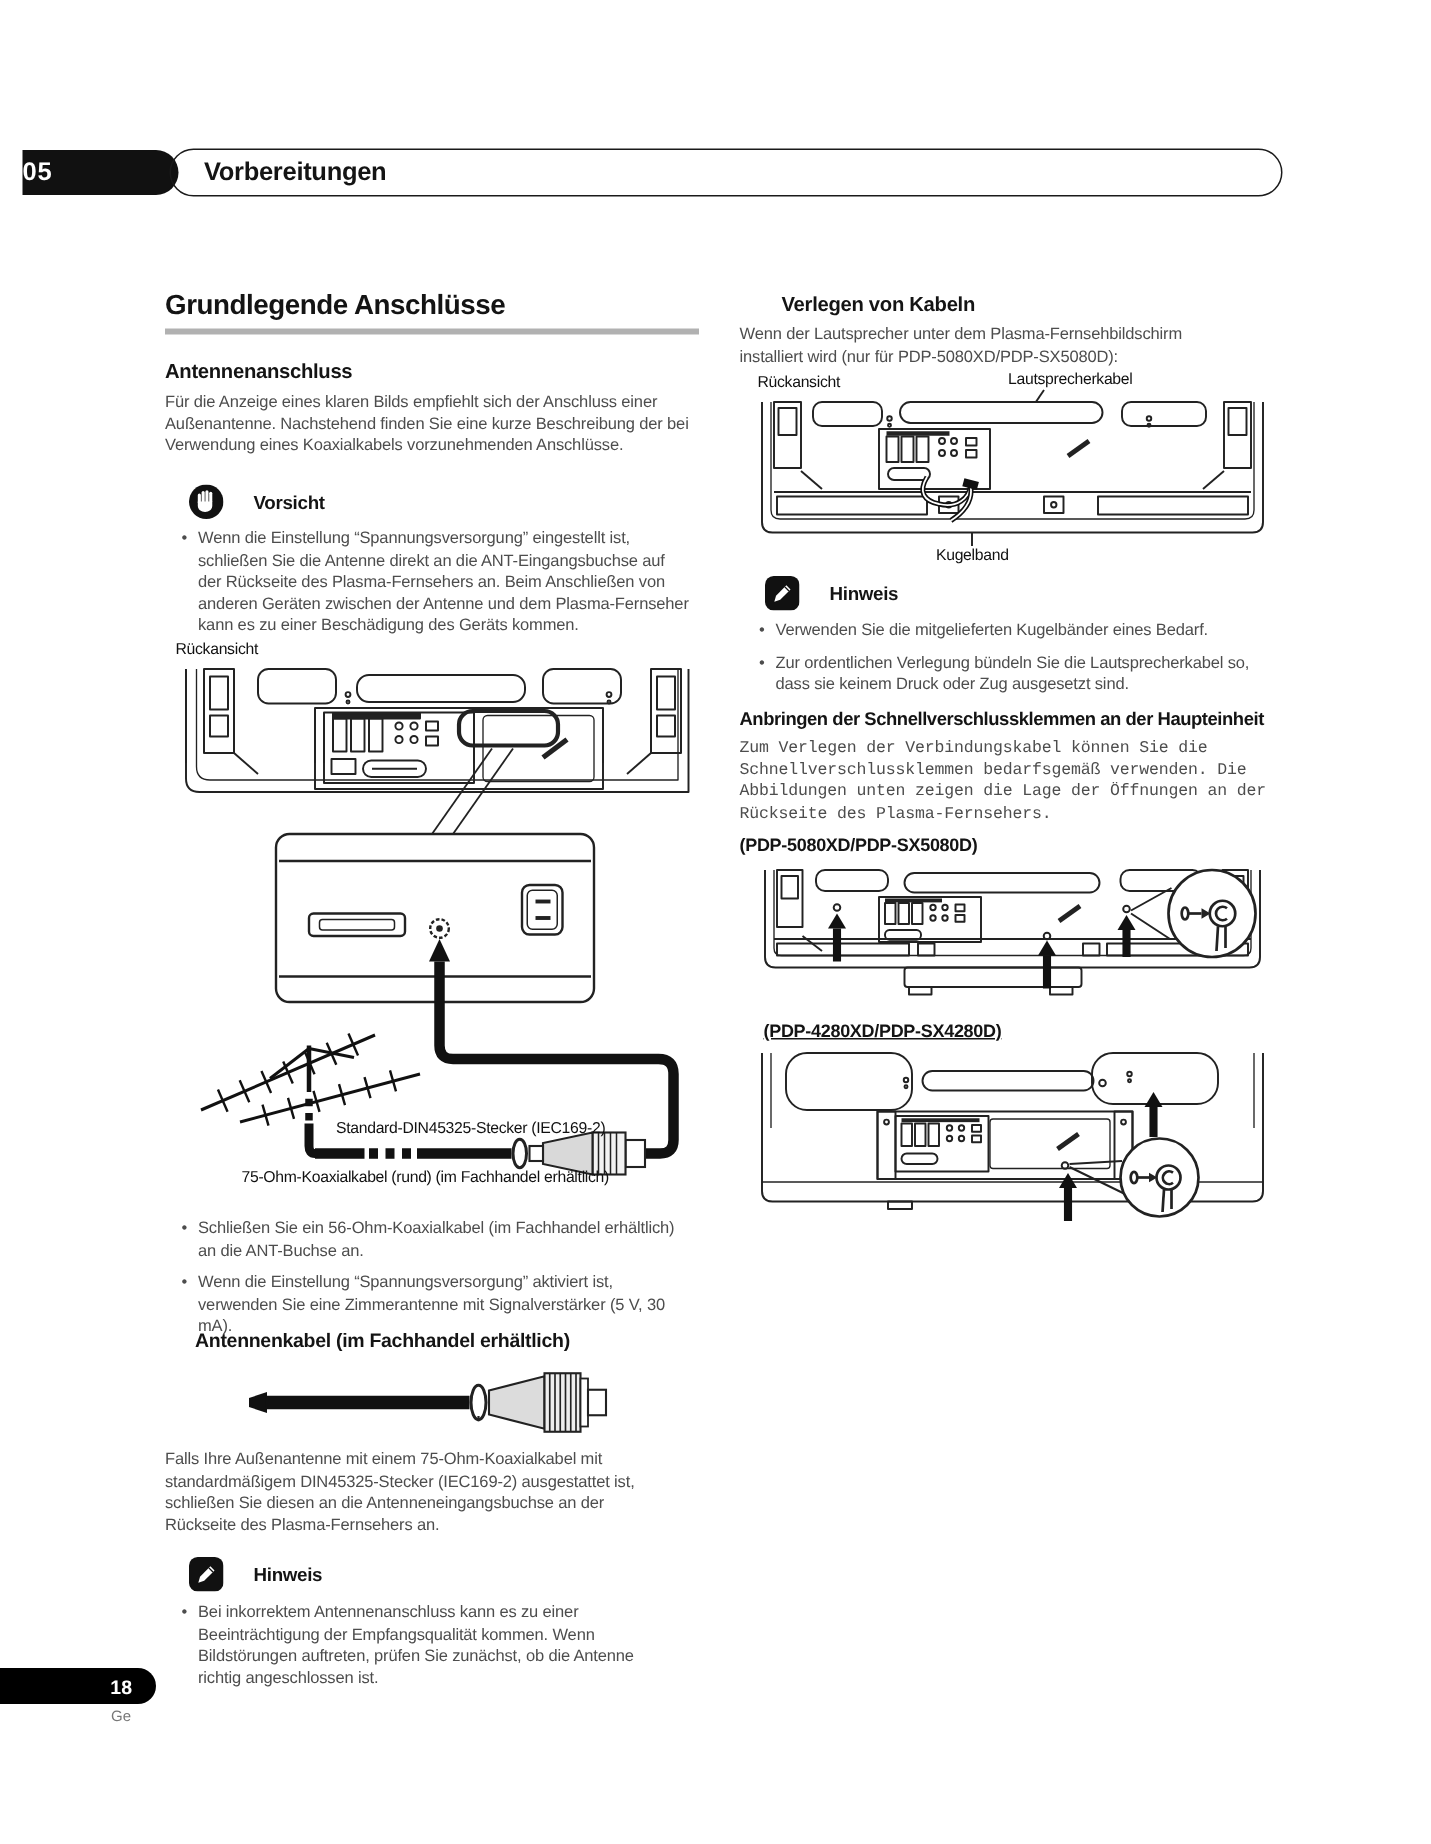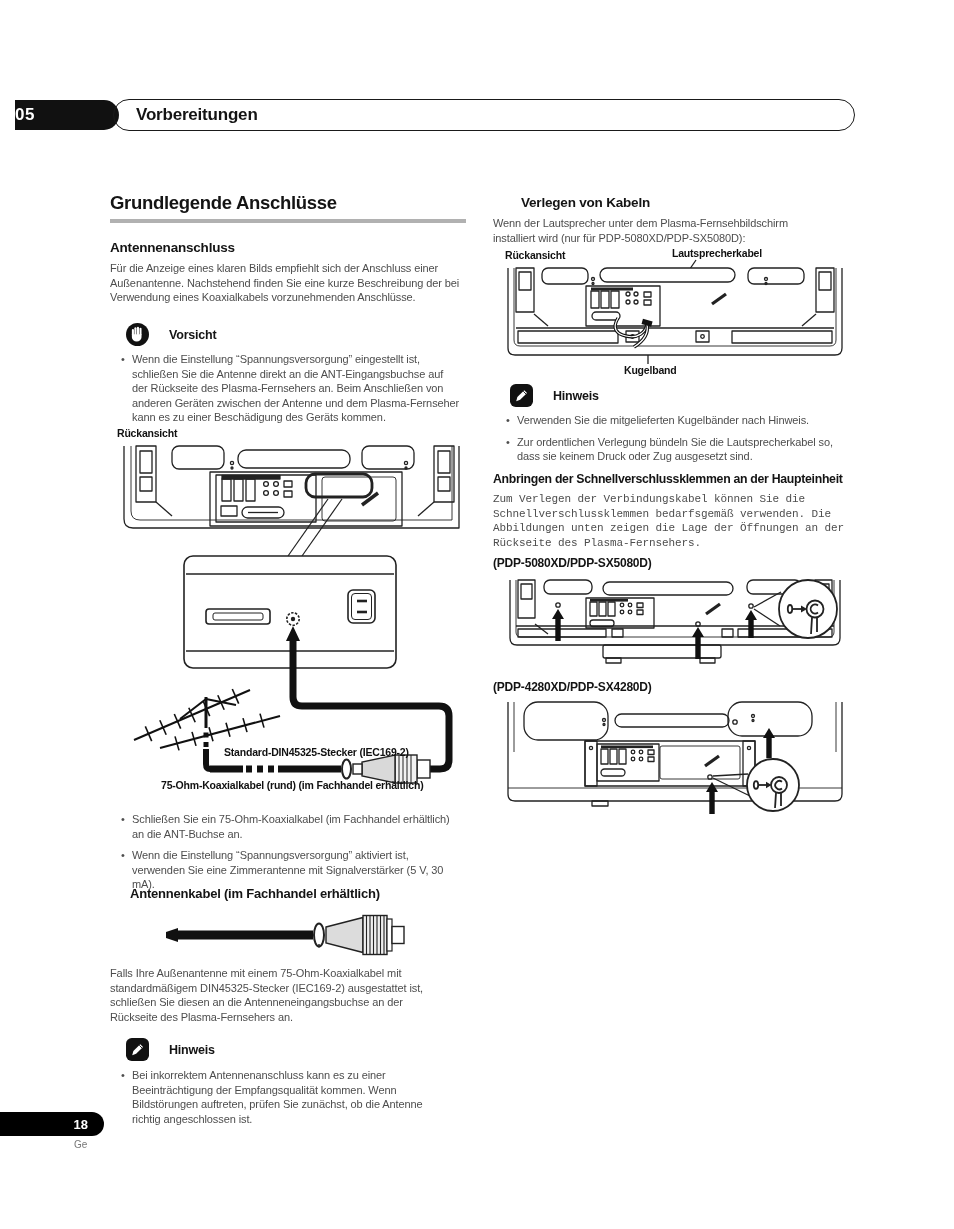--- a/index.html
+++ b/index.html
@@ -5,21 +5,21 @@
   html,body{margin:0;padding:0;background:#e8e8e8;}
   #page{position:relative;width:954px;height:1229px;background:#ffffff;margin:0 auto;
         font-family:"Liberation Sans",sans-serif;color:#4d4d4d;overflow:hidden;}
   .abs{position:absolute;}
   .h1{font-size:18.5px;font-weight:bold;color:#141414;letter-spacing:-0.3px;}
   .h2{font-size:13.5px;font-weight:bold;color:#141414;letter-spacing:-0.2px;}
   .h3{font-size:13px;font-weight:bold;color:#141414;letter-spacing:-0.2px;}
   .h4{font-size:12.3px;font-weight:bold;color:#141414;letter-spacing:-0.3px;white-space:nowrap;}
   .model{font-size:12px;font-weight:bold;color:#141414;letter-spacing:-0.2px;}
   .body{font-size:11px;line-height:14.6px;letter-spacing:-0.1px;color:#4d4d4d;}
-  .dlabel{font-size:10.5px;font-weight:bold;color:#111;letter-spacing:-0.2px;white-space:nowrap;}
+  .dlabel{font-size:10.5px;font-weight:normal;color:#111;letter-spacing:-0.2px;white-space:nowrap;}
   .rule{background:#b1b1b1;}
   .bullet{position:relative;padding-left:12px;font-size:11px;line-height:14.6px;
           letter-spacing:-0.1px;color:#4d4d4d;margin-bottom:7px;}
   .bullet::before{content:"\2022";position:absolute;left:1px;top:0;color:#4d4d4d;}
   .chapter-tab{left:15px;top:100px;width:104px;height:30px;background:#111;
                border-radius:0 15px 15px 0;display:flex;align-items:center;
                color:#fff;font-size:17px;font-weight:bold;letter-spacing:0.5px;}
   .title-box{left:113px;top:99px;width:742px;height:32px;border:1.6px solid #1a1a1a;
              border-radius:16px;box-sizing:border-box;display:flex;align-items:center;
              padding-left:22px;}
@@ -163,21 +163,21 @@
         <line x1="116" y1="279.7" x2="120" y2="293.7"></line>
         <line x1="133" y1="275.1" x2="137" y2="289.1"></line>
         <line x1="150" y1="270.6" x2="154" y2="284.6"></line>
       </g>
     </svg>
   </div>
   <div class="abs dlabel" style="left:224px;top:746px;">Standard-DIN45325-Stecker (IEC169-2)</div>
   <div class="abs dlabel" style="left:161px;top:779px;">75-Ohm-Koaxialkabel (rund) (im Fachhandel erhältlich)</div>
 
   <div class="abs" style="left:120px;top:812px;width:340px;">
-    <div class="bullet">Schließen Sie ein 75-Ohm-Koaxialkabel (im Fachhandel erhältlich) an die ANT-Buchse an.</div>
+    <div class="bullet">Schließen Sie ein 56-Ohm-Koaxialkabel (im Fachhandel erhältlich) an die ANT-Buchse an.</div>
     <div class="bullet">Wenn die Einstellung “Spannungsversorgung” aktiviert ist, verwenden Sie eine Zimmerantenne mit Signalverstärker (5 V, 30 mA).</div>
   </div>
 
   <div class="abs h3" style="left:110px;top:886px;margin-left:20px;">Antennenkabel (im Fachhandel erhältlich)</div>
 
   <div class="abs" style="left:163px;top:913px;">
     <svg width="245" height="48" viewBox="0 0 245 48">
       <polygon points="3,19 15,15 15,29 3,25" fill="#111"></polygon>
       <rect x="14" y="17.5" width="136" height="9" fill="#111"></rect>
       <ellipse cx="156" cy="22" rx="5" ry="11.5" fill="#fff" stroke="#222" stroke-width="2"></ellipse>
@@ -273,21 +273,21 @@
     <span>
       <svg width="23" height="23" viewBox="0 0 20 20">
         <rect width="20" height="20" rx="5" fill="#111"></rect>
         <polygon points="5.4,14.9 6.4,11.4 12.4,5.4 14.8,7.8 8.8,13.8 5.4,14.9" fill="#fff"></polygon>
         <line x1="11.5" y1="6.3" x2="13.9" y2="8.7" stroke="#111" stroke-width="0.8"></line>
       </svg>
     </span>
     <span class="h3" style="font-size:12.5px;">Hinweis</span>
   </div>
   <div class="abs" style="left:505px;top:413px;width:340px;">
-    <div class="bullet">Verwenden Sie die mitgelieferten Kugelbänder nach Hinweis.</div>
+    <div class="bullet">Verwenden Sie die mitgelieferten Kugelbänder eines Bedarf.</div>
     <div class="bullet">Zur ordentlichen Verlegung bündeln Sie die Lautsprecherkabel so, dass sie keinem Druck oder Zug ausgesetzt sind.</div>
   </div>
 
   <div class="abs h4" style="left:493px;top:472px;">Anbringen der Schnellverschlussklemmen an der Haupteinheit</div>
   <div class="abs body" style="left:493px;top:492px;width:360px;font-family:Liberation Mono, monospace;">Zum Verlegen der Verbindungskabel können Sie die Schnellverschlussklemmen bedarfsgemäß verwenden. Die Abbildungen unten zeigen die Lage der Öffnungen an der Rückseite des Plasma-Fernsehers.</div>
 
   <div class="abs model" style="left:493px;top:556px;">(PDP-5080XD/PDP-SX5080D)</div>
 
   <div class="abs" style="left:500px;top:574px;">
     <svg width="350" height="102" viewBox="0 0 350 102">
@@ -344,21 +344,21 @@
         <line x1="292" y1="35" x2="301" y2="35"></line>
         <circle cx="315" cy="35" r="8.5"></circle>
         <path d="M318,31.5 A4.5,4.5 0 1 0 318,38.5"></path>
         <line x1="312" y1="43.5" x2="311" y2="60"></line>
         <line x1="317" y1="43.5" x2="317" y2="58"></line>
       </g>
       <polygon points="301,31.5 307,35 301,38.5" fill="#222"></polygon>
     </svg>
   </div>
 
-  <div class="abs model" style="left:493px;top:680px;">(PDP-4280XD/PDP-SX4280D)</div>
+  <div class="abs model" style="left:509px;top:680px;text-decoration:underline;">(PDP-4280XD/PDP-SX4280D)</div>
 
   <div class="abs" style="left:500px;top:696px;">
     <svg width="350" height="134" viewBox="0 0 350 134">
       <g fill="none" stroke="#222" stroke-width="1.3" stroke-linejoin="round">
         <path d="M8,6 V98 Q8,105 15,105 H335 Q342,105 342,98 V6"></path>
         <path d="M14,6 V56" stroke-width="0.9"></path>
           <path d="M336,6 V56" stroke-width="0.9"></path>
         <rect x="24" y="6" width="84" height="38" rx="14"></rect>
         <rect x="228" y="6" width="84" height="34" rx="14"></rect>
         <rect x="115" y="18" width="114" height="13" rx="6.5"></rect>

